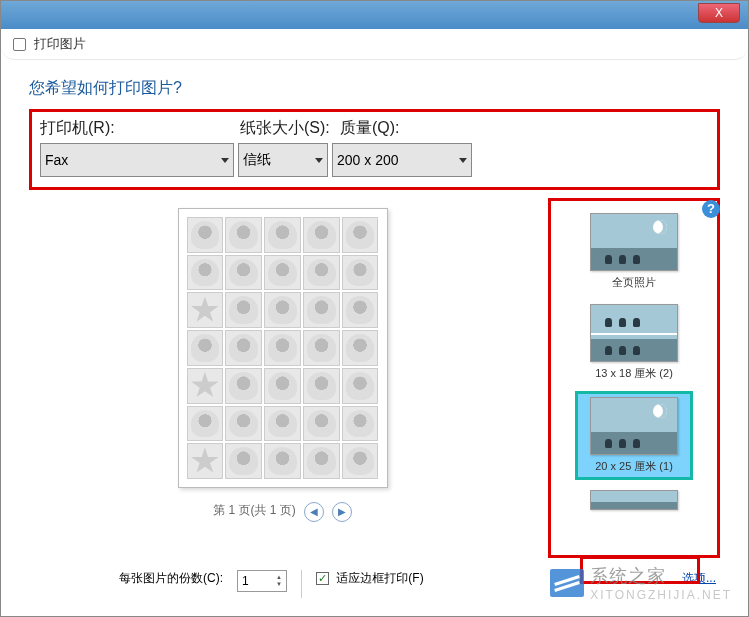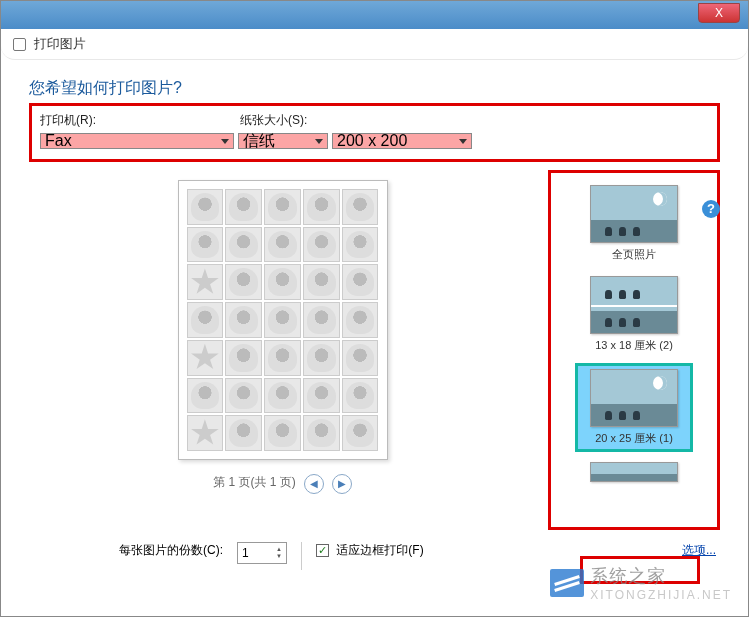--- a/index.html
+++ b/index.html
@@ -8,31 +8,31 @@
 .window { background: #fff; border: 1px solid #888; width: 749px; height: 617px; position: relative; }
 
 .titlebar { height: 28px; background: linear-gradient(#6fa8d8, #4b8cc8); position: relative; }
 .close-btn { position: absolute; right: 8px; top: 2px; width: 42px; height: 20px; background: linear-gradient(#e67,  #c33); border: 1px solid #944; border-radius: 0 0 4px 4px; color: #fff; text-align: center; font-size: 12px; line-height: 18px; cursor: pointer; }
 
 .header { padding: 6px 12px; font-size: 13px; color: #333; border-bottom: 1px solid #e8e8e8; border-radius: 14px; }
 .header-icon { display: inline-block; width: 13px; height: 13px; border: 1px solid #777; border-radius: 2px; margin-right: 4px; vertical-align: middle; position: relative; }
 
 .content { padding: 18px 28px 0 28px; position: relative; }
 
-.question { color: #1b5a9c; font-size: 16px; margin-bottom: 4px; }
+.question { color: #1b5a9c; font-size: 16px; margin-bottom: 10px; }
 
 .highlight-top { border: 3px solid #d00; padding: 6px 8px 10px 8px; margin-bottom: 8px; position: relative; }
 
-.row-labels { display: flex; gap: 0; margin-bottom: 4px; font-size: 12px; color: #222; }
+.row-labels { display: flex; gap: 0; margin-bottom: 4px; font-size: 16px; color: #222; }
 .lbl-printer { width: 200px; }
 .lbl-paper { width: 100px; }
 .lbl-quality { width: 140px; }
 
 .row-combos { display: flex; gap: 4px; }
-.combo { border: 1px solid #888; background: #fca5a5; height: 16px; font-size: 16px; padding: 2px 4px; display: flex; align-items: center; justify-content: space-between; }
+.combo { border: 1px solid #888; background: #e5e5e5; height: 34px; font-size: 14px; padding: 2px 4px; display: flex; align-items: center; justify-content: space-between; }
 .combo .arrow { width: 0; height: 0; border-left: 4px solid transparent; border-right: 4px solid transparent; border-top: 5px solid #333; }
 .combo-printer { width: 194px; }
 .combo-paper { width: 90px; }
 .combo-quality { width: 140px; }
 
 .help-icon { position: absolute; right: 28px; top: 140px; width: 18px; height: 18px; border-radius: 50%; background: #3a8fd8; color: #fff; font-size: 13px; text-align: center; line-height: 18px; font-weight: bold; }
 
 .main-area { display: flex; gap: 12px; margin-top: 2px; }
 
 .preview-col { flex: 1; text-align: center; }
@@ -86,20 +86,21 @@
   </div>
 
   <div class="content">
 
     <div class="question">您希望如何打印图片?</div>
 
     <div class="highlight-top">
       <div class="row-labels">
         <div class="lbl-printer">打印机(R):</div>
         <div class="lbl-paper">纸张大小(S):</div>
+        <div class="lbl-quality">质量(Q):</div>
       </div>
       <div class="row-combos">
         <div class="combo combo-printer">
           <span>Fax</span>
           <span class="arrow"></span>
         </div>
         <div class="combo combo-paper">
           <span>信纸</span>
           <span class="arrow"></span>
         </div>

